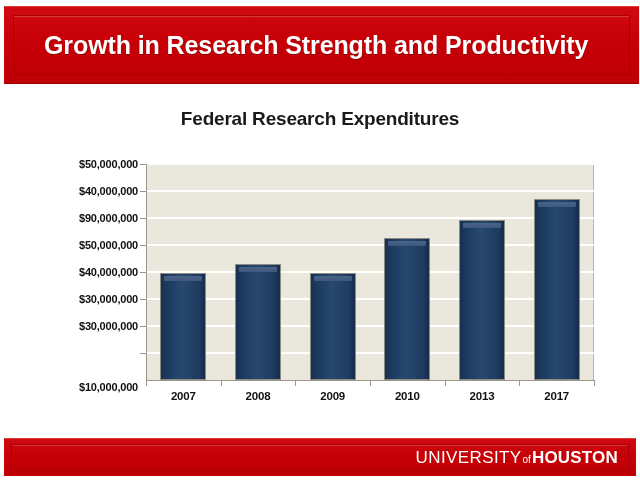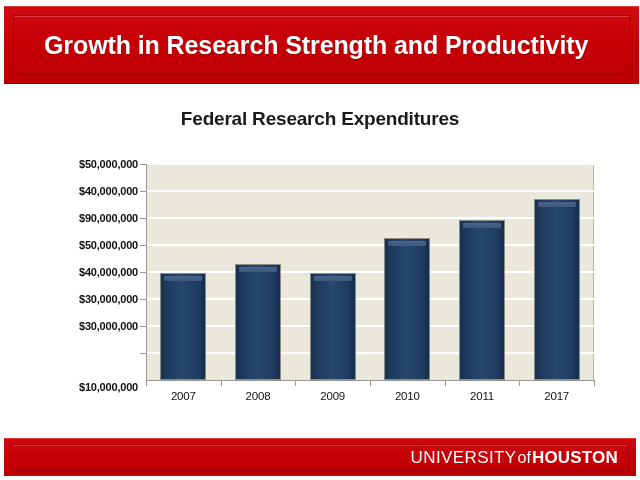--- a/index.html
+++ b/index.html
@@ -153,21 +153,21 @@
     width: 1px;
     height: 5px;
     background: #9a978f;
   }
   .x-label {
     position: absolute;
     top: 298px;
     width: 74px;
     text-align: center;
     font-size: 11.5px;
-    font-weight: normal;
+    font-weight: bold;
     color: #111111;
     letter-spacing: -0.2px;
   }
 
   
   .bar {
     position: absolute;
     bottom: 0;
     width: 46px;
     background: linear-gradient(to right,
@@ -211,21 +211,21 @@
     right: 18px;
     top: 50%;
     transform: translateY(-50%);
     color: #ffffff;
     white-space: nowrap;
     font-size: 17px;
     letter-spacing: 0.4px;
   }
   #uh-word-university { font-weight: normal; }
   #uh-word-of {
-    font-size: 16px;
+    font-size: 10px;
     font-weight: normal;
     text-transform: lowercase;
     letter-spacing: 0;
     padding: 0 1px;
   }
   #uh-word-houston { font-weight: bold; letter-spacing: 0.2px; }
 </style>
 </head>
 <body>
 
@@ -303,21 +303,21 @@
         <div class="x-tick" style="left: 370px;"></div>
         <div class="x-tick" style="left: 444.667px;"></div>
         <div class="x-tick" style="left: 519.333px;"></div>
         <div class="x-tick" style="left: 594px;"></div>
       </div>
     <div id="x-labels">
         <div class="x-label" style="left: 146.333px;">2007</div>
         <div class="x-label" style="left: 221px;">2008</div>
         <div class="x-label" style="left: 295.667px;">2009</div>
         <div class="x-label" style="left: 370.333px;">2010</div>
-        <div class="x-label" style="left: 445px;">2011</div>
+        <div class="x-label" style="left: 445px;">2013</div>
         <div class="x-label" style="left: 519.667px;">2017</div>
       </div>
   </div>
 
   <div id="footer-banner">
     <div id="footer-inner"></div>
     <div id="uh-logo">
       <span id="uh-word-university">UNIVERSITY</span><span id="uh-word-of">of</span><span id="uh-word-houston">HOUSTON</span>
     </div>
   </div>

